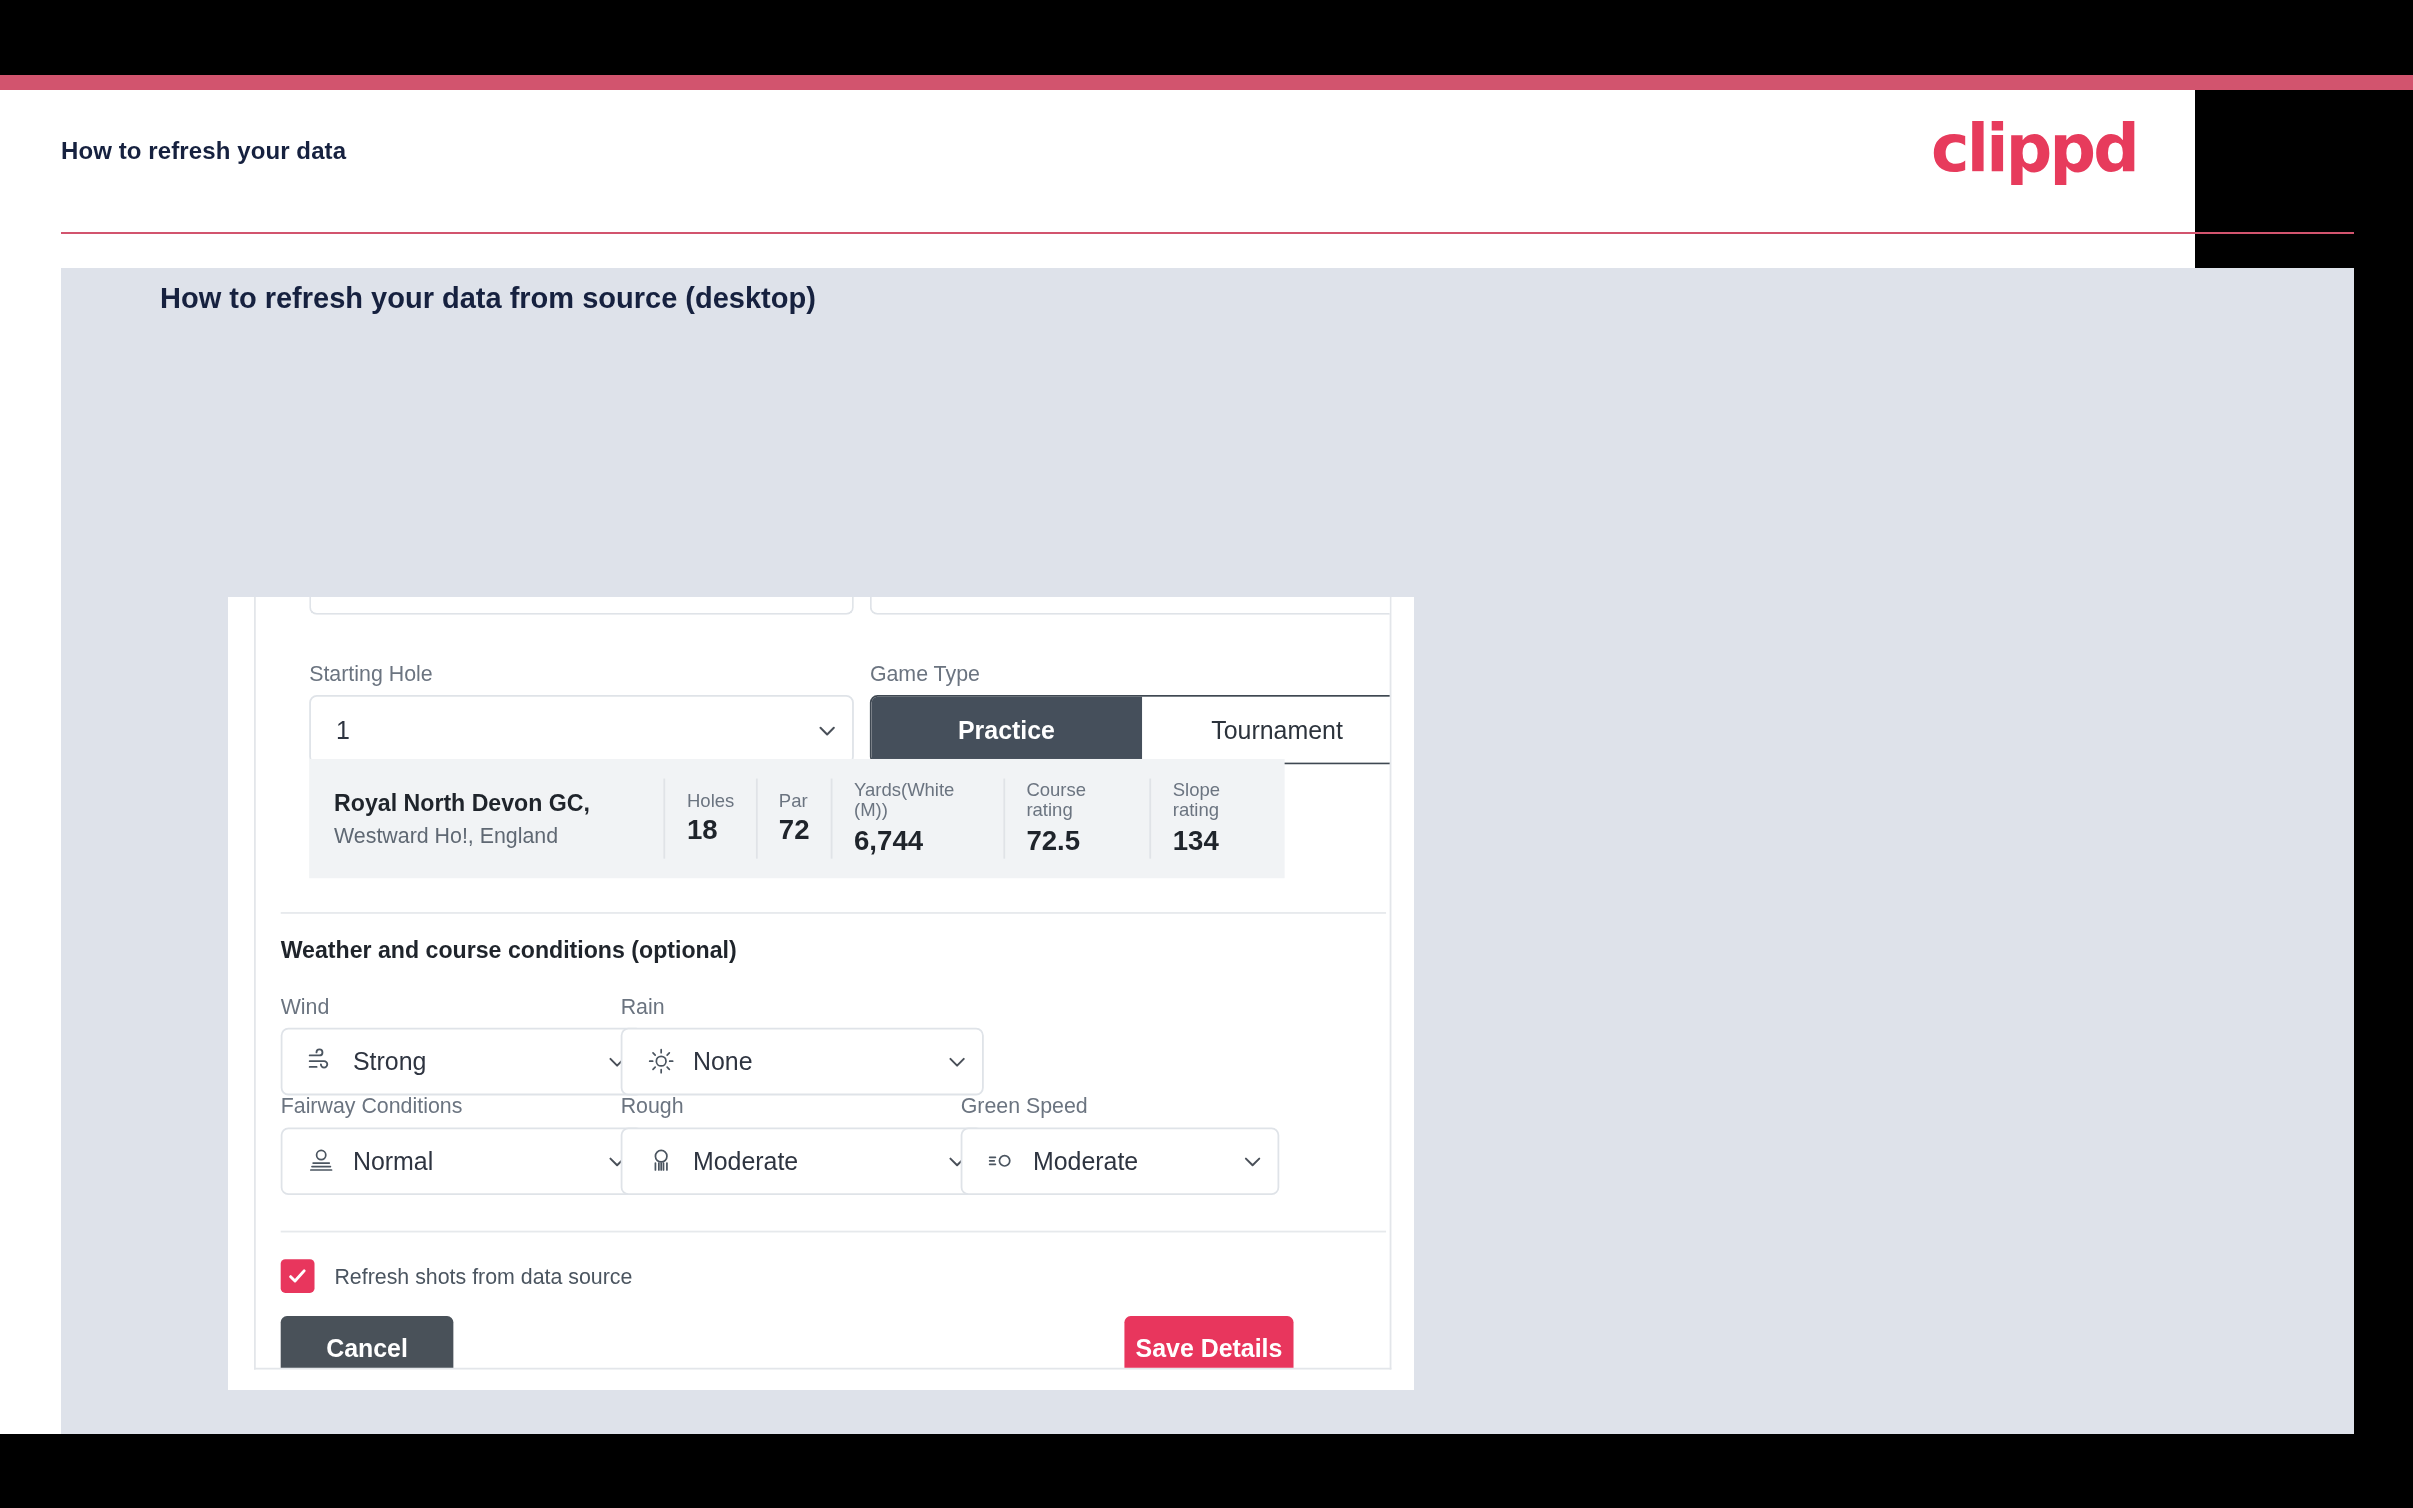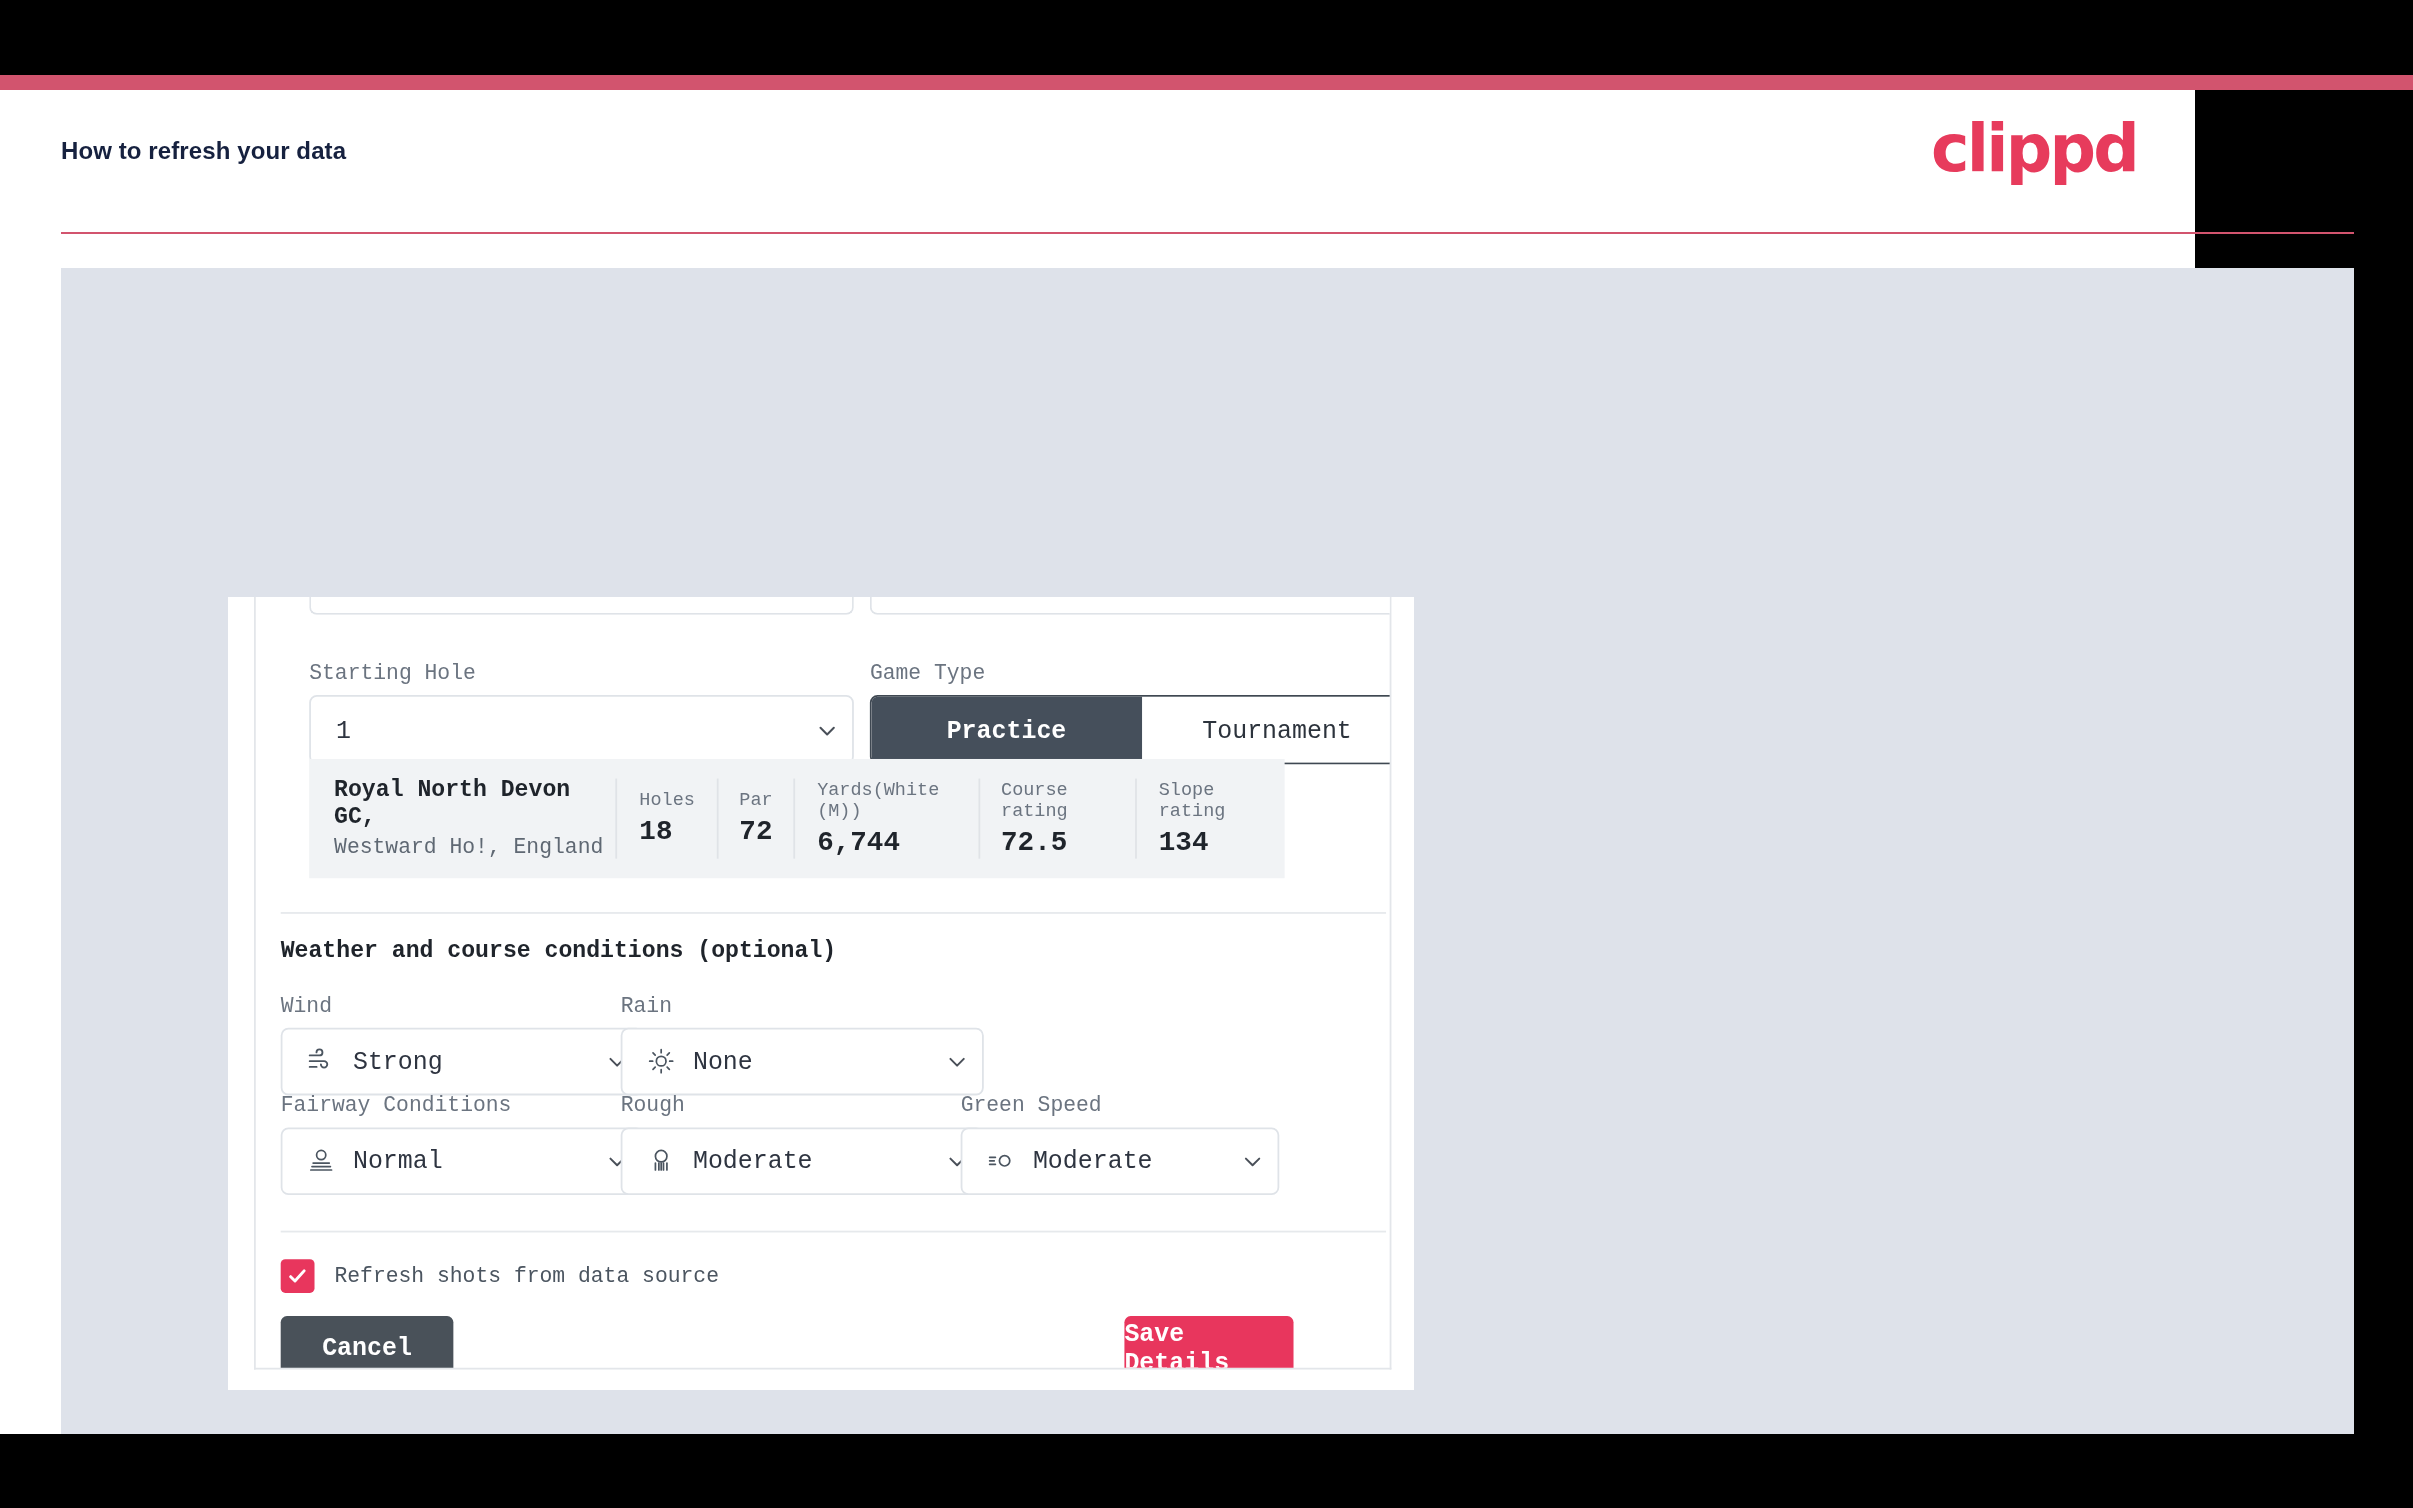--- a/index.html
+++ b/index.html
@@ -62,21 +62,20 @@
     position: absolute; left: 99px; top: 59px;
     font-size: 28.5px; font-weight: 400; color: #20304f;
   }
 
   
   .app-shot {
     position: absolute; left: 167px; top: 329px;
     width: 1186px; height: 793px;
     background: #ffffff;
     overflow: hidden;
-    font-family: Liberation Mono, monospace;
   }
   
   .modal-card {
     position: absolute; left: 26px; top: 0px;
     width: 1136px; height: 773px;
     background: #ffffff;
     border: 0.9px solid #e3e6ea;
     border-top: none;
     overflow: hidden;
   }
@@ -188,20 +187,21 @@
 <div class="bar-accent"></div>
 
 <div class="slide">
 
   <div class="slide-header-title">How to refresh your data</div>
   <div class="brand-logo">clippd</div>
   <div class="header-rule"></div>
 
   <div class="content-panel">
 
+    <div class="panel-title">How to refresh your data from source (desktop)</div>
 
     <div class="app-shot">
       <div class="modal-card" style="transform-origin: left top; transform: scale(1.78); width: 639px; height: 434px;">
 
         <div class="cut-field a"></div>
         <div class="cut-field b"></div>
 
         <div class="field-label" style="left:30px; top:36px;">Starting Hole</div>
         <div class="sel-box" style="left:30px; top:55px; width:306px; height:39px;">
           <span class="sel-val">1</span>

